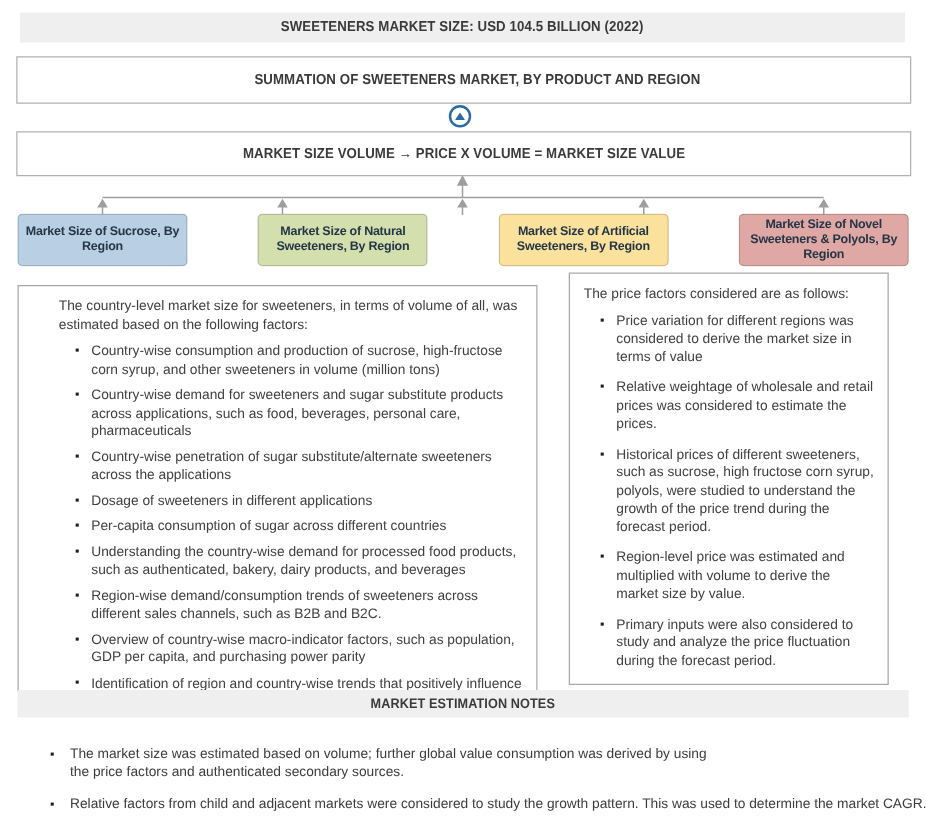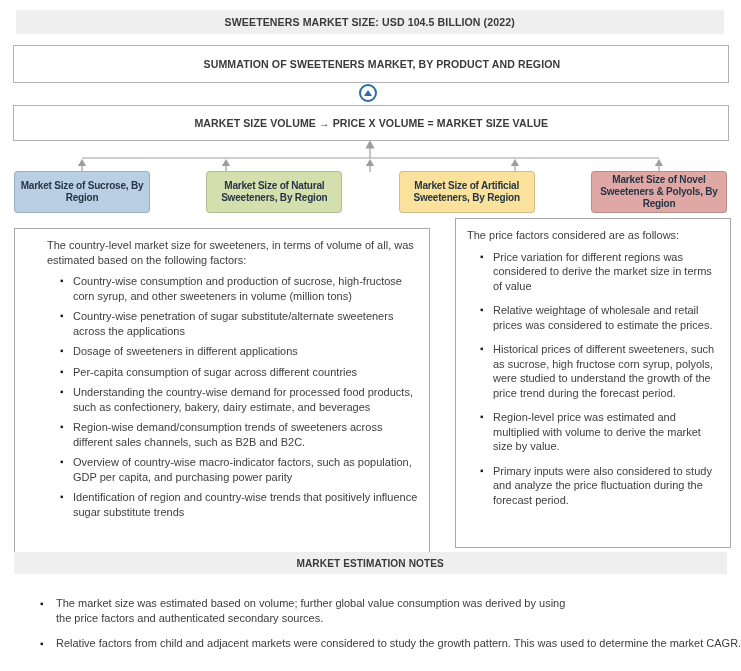--- a/index.html
+++ b/index.html
@@ -116,31 +116,32 @@
   <div class="cat-box" style="background: rgb(185, 207, 227);">Market Size of Sucrose, By Region</div>
   <div class="cat-box" style="background: rgb(212, 223, 174);">Market Size of Natural Sweeteners, By Region</div>
   <div class="cat-box" style="background: rgb(250, 226, 157);">Market Size of Artificial Sweeteners, By Region</div>
   <div class="cat-box" style="background: rgb(223, 168, 164);">Market Size of Novel Sweeteners &amp; Polyols, By Region</div>
 </div>
 
 <div class="abs panel" style="left:14px;top:228px;width:416px;height:326px;padding-left:32px;">
   <div class="intro">The country-level market size for sweeteners, in terms of volume of all, was estimated based on the following factors:</div>
   <ul class="blist">
     <li>Country-wise consumption and production of sucrose, high-fructose corn syrup, and other sweeteners in volume (million tons)</li>
+    <li>Country-wise demand for sweeteners and sugar substitute products across applications, such as food, beverages, personal care, pharmaceuticals</li>
     <li>Country-wise penetration of sugar substitute/alternate sweeteners across the applications</li>
     <li>Dosage of sweeteners in different applications</li>
     <li>Per-capita consumption of sugar across different countries</li>
-    <li>Understanding the country-wise demand for processed food products, such as confectionery, bakery, dairy estimate, and beverages</li>
+    <li>Understanding the country-wise demand for processed food products, such as authenticated, bakery, dairy products, and beverages</li>
     <li>Region-wise demand/consumption trends of sweeteners across different sales channels, such as B2B and B2C.</li>
     <li>Overview of country-wise macro-indicator factors, such as population, GDP per capita, and purchasing power parity</li>
     <li>Identification of region and country-wise trends that positively influence sugar substitute trends</li>
   </ul>
 </div>
 
-<div class="abs panel panel-right" style="left:455px;top:218px;width:276px;height:330px;">
+<div class="abs panel panel-right" style="left:455px;top:218px;width:256px;height:330px;">
   <div class="intro">The price factors considered are as follows:</div>
   <ul class="blist">
     <li>Price variation for different regions was considered to derive the market size in terms of value</li>
     <li>Relative weightage of wholesale and retail prices was considered to estimate the prices.</li>
     <li>Historical prices of different sweeteners, such as sucrose, high fructose corn syrup, polyols, were studied to understand the growth of the price trend during the forecast period.</li>
     <li>Region-level price was estimated and multiplied with volume to derive the market size by value.</li>
     <li>Primary inputs were also considered to study and analyze the price fluctuation during the forecast period.</li>
   </ul>
 </div>
 

